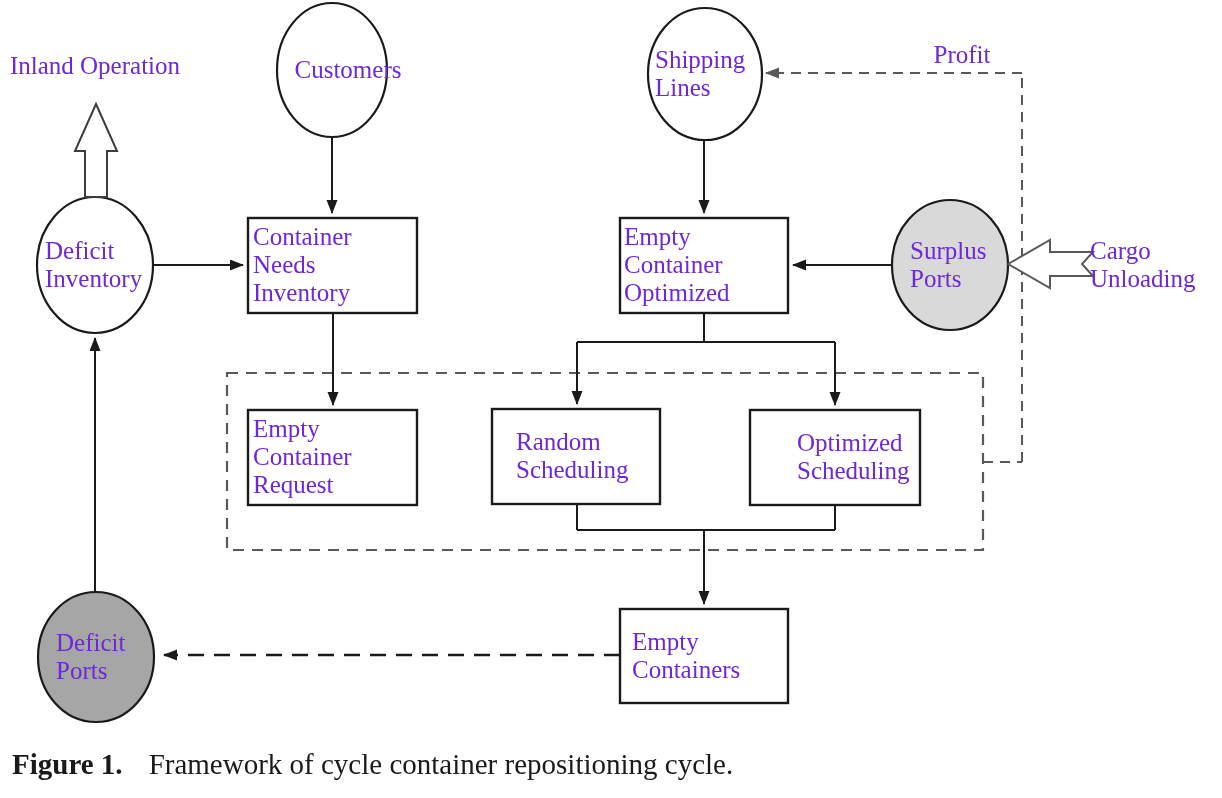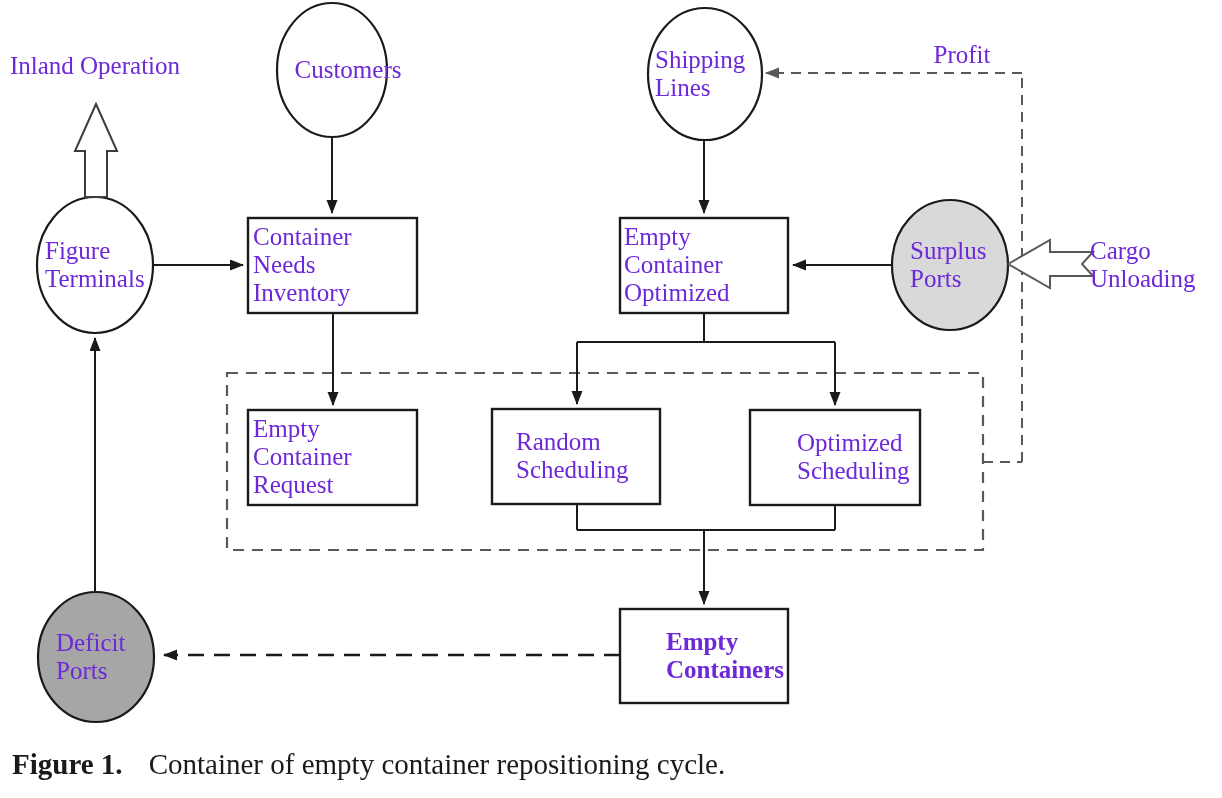--- a/index.html
+++ b/index.html
@@ -75,31 +75,31 @@
       <rect x="750" y="410" width="170" height="95" fill="#fff"></rect>
       <rect x="620" y="609" width="168" height="94" fill="#fff"></rect>
     </g>
 
     <polygon points="96,104 117,151 107,151 107,197 85,197 85,151 75,151" fill="#ffffff" stroke="#3d3d3d" stroke-width="2"></polygon>
     <polygon points="1008,264 1050,240 1050,252 1093,252 1082,264 1093,276 1050,276 1050,288" fill="#ffffff" stroke="#595959" stroke-width="2"></polygon>
   </svg>
 
   <div class="lbl" style="left:288px;top:56px;width:120px;height:28px;">Customers</div>
   <div class="lbl" style="left:655px;top:46px;width:100px;height:56px;">Shipping Lines</div>
-  <div class="lbl" style="left:45px;top:237px;width:100px;height:56px;">Figure Terminals</div>
+  <div class="lbl" style="left:45px;top:237px;width:100px;height:56px;">Deficit Inventory</div>
   <div class="lbl" style="left:910px;top:237px;width:80px;height:56px;">Surplus Ports</div>
   <div class="lbl" style="left:56px;top:629px;width:80px;height:56px;">Deficit Ports</div>
   <div class="lbl" style="left:253px;top:237px;width:160px;height:56px;">Container Needs Inventory</div>
   <div class="lbl" style="left:624px;top:237px;width:160px;height:56px;">Empty Container Optimized</div>
   <div class="lbl" style="left:253px;top:429px;width:160px;height:56px;">Empty Container Request</div>
   <div class="lbl" style="left:516px;top:428px;width:120px;height:56px;">Random Scheduling</div>
   <div class="lbl" style="left:797px;top:429px;width:120px;height:56px;">Optimized Scheduling</div>
-  <div class="lbl" style="left:670px;top:628px;width:110px;height:56px;font-weight:bold;">Empty Containers</div>
+  <div class="lbl" style="left:632px;top:628px;width:110px;height:56px;">Empty Containers</div>
 
   <div class="lbl" style="left:8px;top:52px;width:174px;height:28px;white-space:nowrap;">Inland Operation</div>
   <div class="lbl" style="left:927px;top:41px;width:70px;height:28px;">Profit</div>
   <div class="lbl" style="left:1090px;top:237px;width:120px;height:56px;">Cargo Unloading</div>
 
   <div class="caption">
-    <span class="cap-label">Figure 1.</span><span>Container of empty container repositioning cycle.</span>
+    <span class="cap-label">Figure 1.</span><span>Framework of cycle container repositioning cycle.</span>
   </div>
 
 </div>
 
 </body></html>

